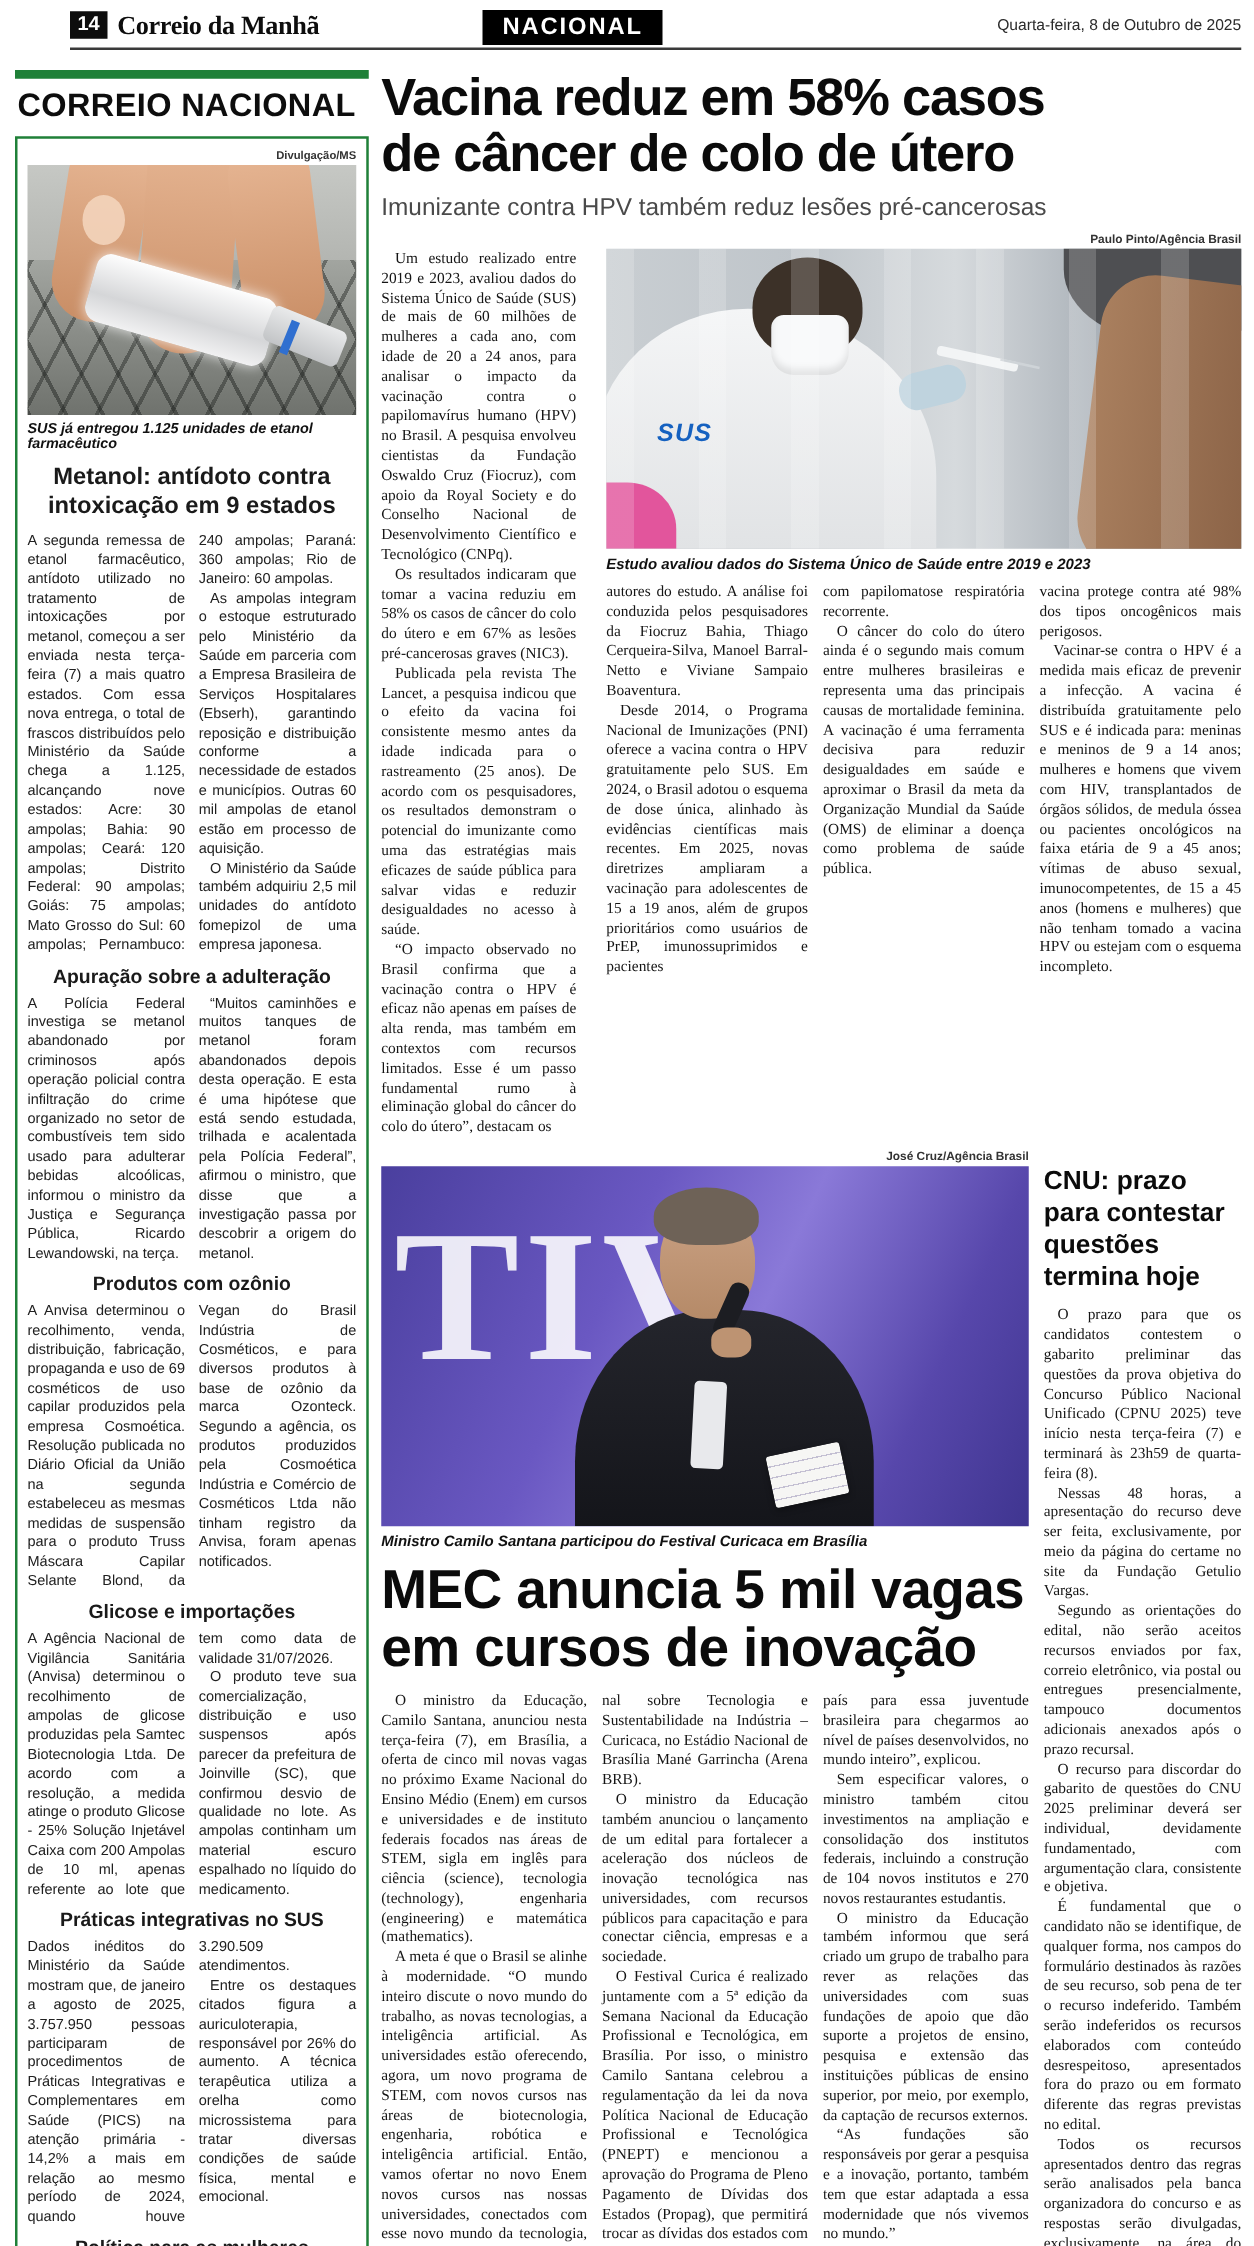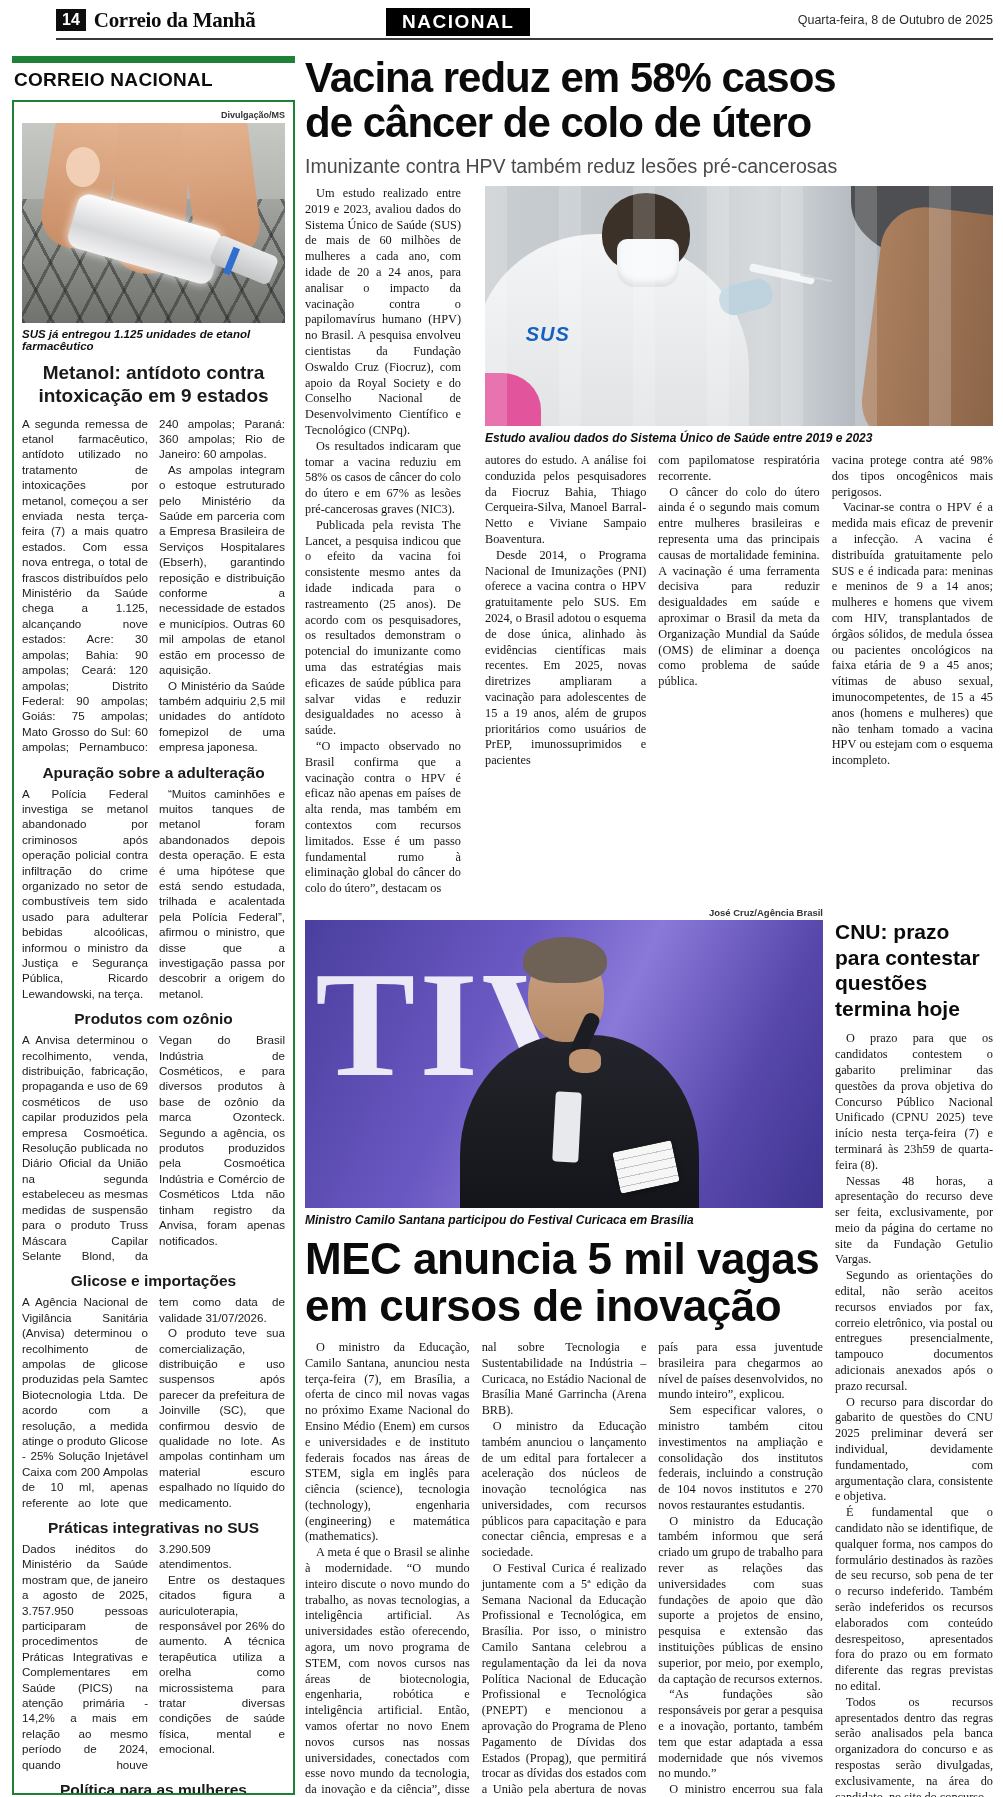--- a/index.html
+++ b/index.html
@@ -21,21 +21,21 @@
     font-weight:700; font-size:19px; letter-spacing:1.5px; padding:3px 16px; }
   .date { margin-left:auto; font-size:12.5px; color:#2b2b2b; }
 
   
   .content { display:flex; gap:10px; margin-top:16px; }
   .leftcol { width:283px; flex:none; }
   .mainarea { flex:1; min-width:0; }
 
   
   .green-bar { height:7px; background:#1f8038; margin-bottom:6px; }
-  .kicker { font-size:19px; font-weight:800; letter-spacing:0.3px; margin:0 0 9px 2px; color:#0d0d0d; }
+  .kicker { font-size:26px; font-weight:800; letter-spacing:0.3px; margin:0 0 9px 2px; color:#0d0d0d; }
   .green-box { border:2px solid #1f8038; padding:8px 8px 6px; overflow:hidden; max-height:1695px; }
   .credit { text-align:right; font-size:9px; font-weight:700; color:#333; }
   .caption { font-size:11.5px; font-style:italic; font-weight:700; color:#111; margin:5px 0 2px; }
   .metanol-head { text-align:center; font-size:19px; line-height:1.2; font-weight:700;
     margin:10px 0 8px; white-space:pre-line; }
   .sec-head { text-align:center; font-size:15.5px; font-weight:700; margin:9px 0 4px; }
   .twocol { column-count:2; column-gap:11px; font-size:11.6px; line-height:15.4px;
     text-align:justify; hyphens:auto; color:#202020; }
   .twocol p { margin:0; }
   .twocol p + p { text-indent:9px; }
@@ -201,20 +201,21 @@
         <h3 class="sec-head">Política para as mulheres</h3>
 
       </div>
     </aside>
 
     <section class="mainarea">
 
       <h1 class="lead-head">Vacina reduz em 58% casos
 de câncer de colo de útero</h1>
       <div class="lead-sub">Imunizante contra HPV também reduz lesões pré-cancerosas</div>
+      <div class="credit">Paulo Pinto/Agência Brasil</div>
 
       <div class="row1">
         <div class="serif-col colnarrow">
             <p>Um estudo realizado entre 2019 e 2023, avaliou dados do Sistema Único de Saúde (SUS) de mais de 60 milhões de mulheres a cada ano, com idade de 20 a 24 anos, para analisar o impacto da vacinação contra o papilomavírus humano (HPV) no Brasil. A pesquisa envolveu cientistas da Fundação Oswaldo Cruz (Fiocruz), com apoio da Royal Society e do Conselho Nacional de Desenvolvimento Científico e Tecnológico (CNPq).</p>
             <p>Os resultados indicaram que tomar a vacina reduziu em 58% os casos de câncer do colo do útero e em 67% as lesões pré-cancerosas graves (NIC3).</p>
             <p>Publicada pela revista The Lancet, a pesquisa indicou que o efeito da vacina foi consistente mesmo antes da idade indicada para o rastreamento (25 anos). De acordo com os pesquisadores, os resultados demonstram o potencial do imunizante como uma das estratégias mais eficazes de saúde pública para salvar vidas e reduzir desigualdades no acesso à saúde.</p>
             <p>“O impacto observado no Brasil confirma que a vacinação contra o HPV é eficaz não apenas em países de alta renda, mas também em contextos com recursos limitados. Esse é um passo fundamental rumo à eliminação global do câncer do colo do útero”, destacam os</p>
           </div>
 
         <div class="row1-right">

